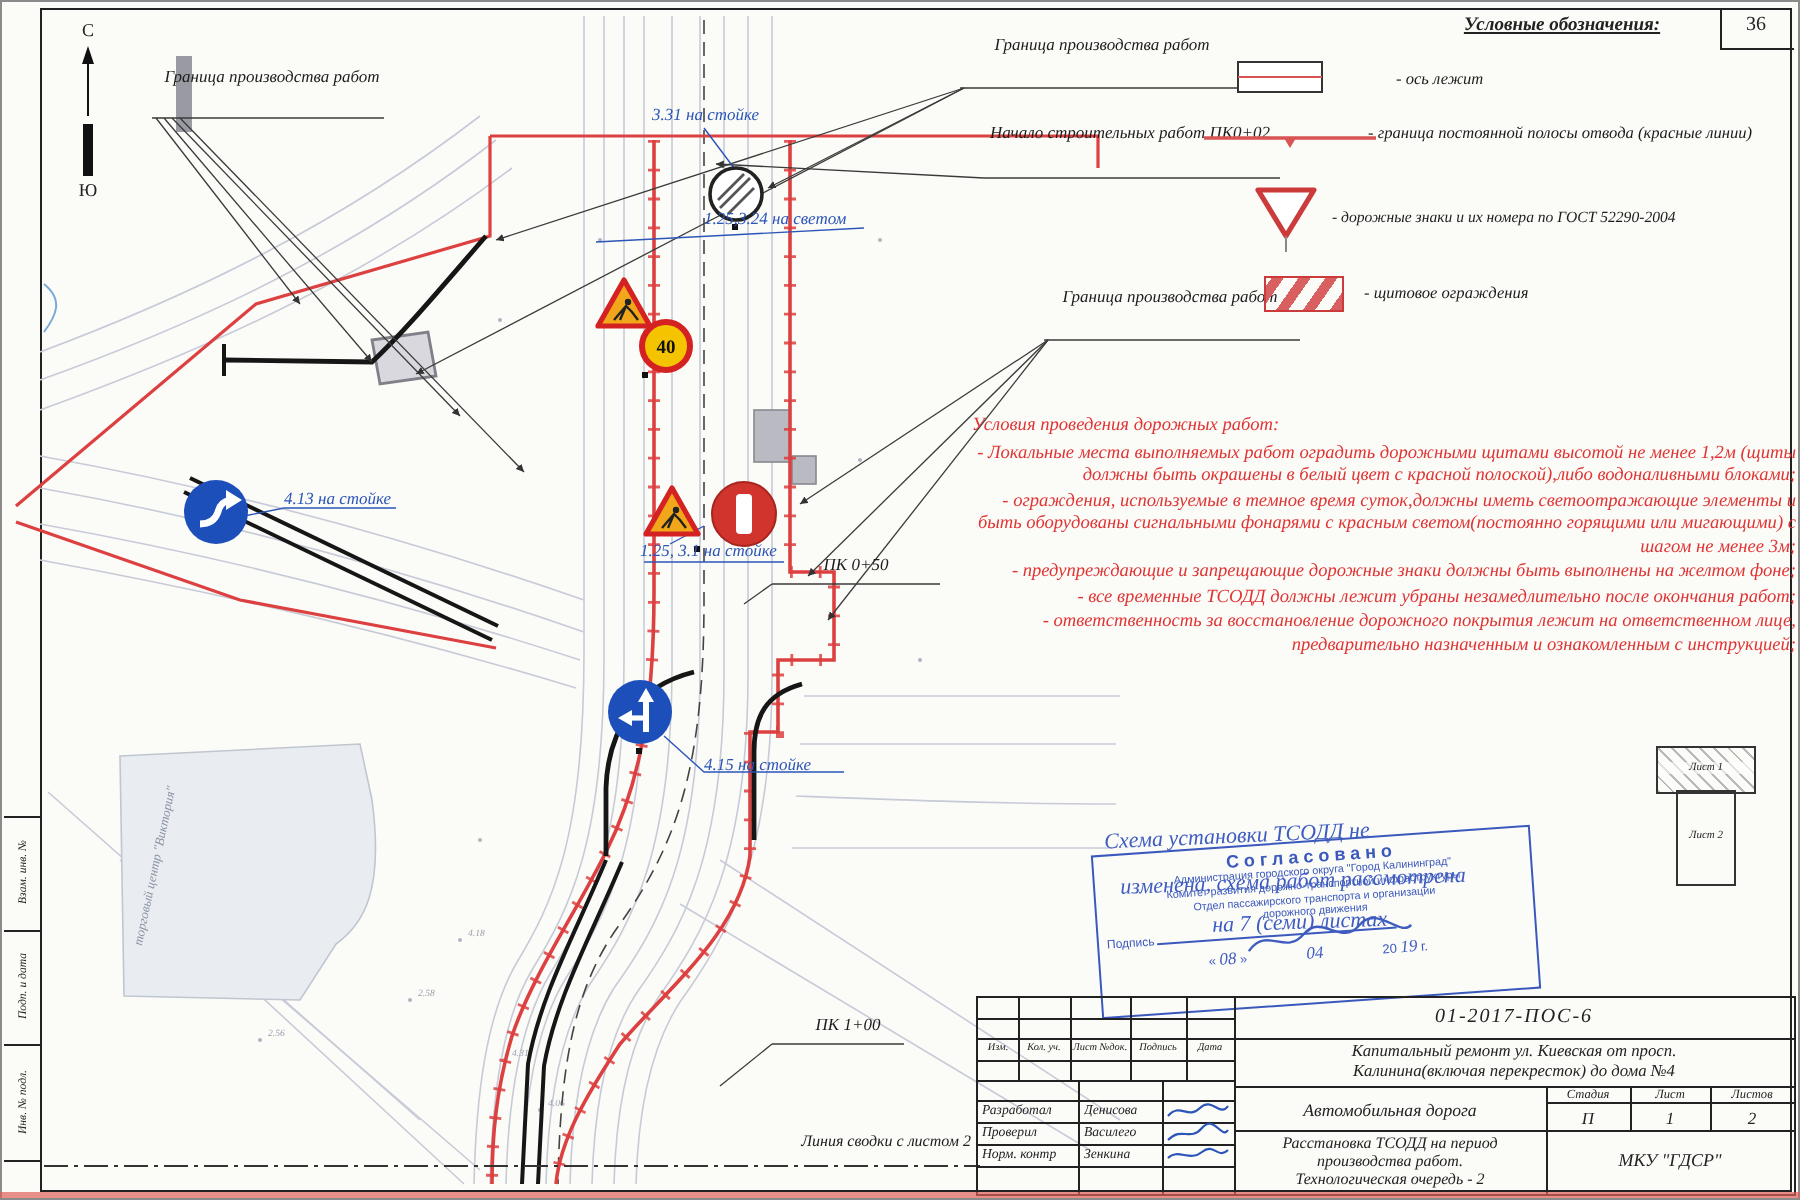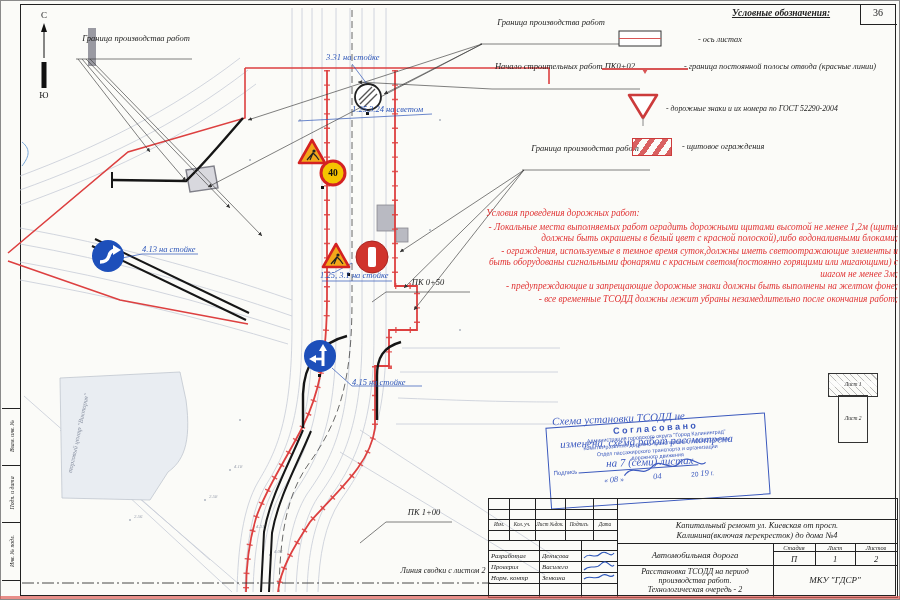--- a/index.html
+++ b/index.html
@@ -232,21 +232,21 @@
 <div class="abs bluelabel" style="left:142px;top:244px;">4.13 на стойке</div>
 <div class="abs bluelabel" style="left:352px;top:377px;">4.15 на стойке</div>
 
 <div class="abs" style="left:596px;top:4px;width:300px;height:170px;">
   <div class="abs ctr it" style="left:100px;top:4px;width:170px;font-size:9.5px;font-weight:bold;text-decoration:underline;">Условные обозначения:</div>
 
   <svg class="abs" width="44" height="18" style="left:22px;top:26px;">
     <rect x="1" y="1" width="42" height="15" fill="#fff" stroke="#333" stroke-width="1"></rect>
     <line x1="1" y1="8.5" x2="43" y2="8.5" stroke="#d85555" stroke-width="1"></line>
   </svg>
-  <div class="abs legend-label" style="left:102px;top:31px;width:190px;">-  ось листах</div>
+  <div class="abs legend-label" style="left:102px;top:31px;width:190px;">-  ось лежит</div>
 
   <svg class="abs" width="86" height="12" style="left:6px;top:60px;">
     <line x1="0" y1="5" x2="86" y2="5" stroke="#d85555" stroke-width="1.8"></line>
     <polygon points="40,5 46,5 43,10" fill="#d85555"></polygon>
   </svg>
   <div class="abs legend-label" style="left:88px;top:58px;width:208px;">- граница постоянной полосы отвода (красные линии)</div>
 
   <svg class="abs" width="34" height="36" style="left:30px;top:88px;">
     <polygon points="3,3 31,3 17,26" fill="#fff" stroke="#cc3b3b" stroke-width="2.6" stroke-linejoin="round"></polygon>
     <line x1="17" y1="26" x2="17" y2="34" stroke="#888" stroke-width="1"></line>
@@ -257,20 +257,21 @@
               background:repeating-linear-gradient(-55deg,#d96060 0 5px,transparent 5px 11px);"></div>
   <div class="abs legend-label" style="left:86px;top:138px;width:200px;">- щитовое ограждения</div>
 </div>
 
 <div class="abs cond" style="left:486px;top:208px;width:412px;">
   <div style="margin-bottom:2px;">Условия проведения дорожных работ:</div>
   <p>- Локальные места выполняемых работ оградить дорожными щитами высотой не менее 1,2м (щиты должны быть окрашены в белый цвет с красной полоской),либо водоналивными блоками;</p>
   <p>- ограждения, используемые в темное время суток,должны иметь светоотражающие элементы и быть оборудованы сигнальными фонарями с красным светом(постоянно горящими или мигающими) с шагом не менее 3м;</p>
   <p>- предупреждающие и запрещающие дорожные знаки должны быть выполнены на желтом фоне;</p>
   <p>- все временные ТСОДД должны лежит убраны незамедлительно после окончания работ;</p>
+  <p>- ответственность за восстановление дорожного покрытия лежит на ответственном лице, предварительно назначенным и ознакомленным с инструкцией;</p>
 </div>
 
 <div class="abs stamp" style="left:548px;top:420px;width:210px;height:76px;transform:rotate(-4deg);padding:2px 4px;text-align:center;">
   <div style="font-weight:bold;font-size:9px;letter-spacing:2.5px;">Согласовано</div>
   <div style="font-size:5.4px;line-height:1.25;">Администрация городского округа "Город Калининград"</div>
   <div style="font-size:5.4px;line-height:1.25;">Комитет развития дорожно-транспортной инфраструктуры</div>
   <div style="font-size:5.4px;line-height:1.25;">Отдел пассажирского транспорта и организации</div>
   <div style="font-size:5.4px;line-height:1.25;">дорожного движения</div>
   <div style="font-size:6px;text-align:left;margin-top:3px;">
     <span>Подпись</span>
@@ -349,20 +350,21 @@
     </svg>
 
   <div class="tb-line" style="left:128px;top:20px;width:280px;height:1px;"></div>
   <div class="tb-line" style="left:128px;top:44px;width:280px;height:1px;"></div>
   <div class="tb-line" style="left:128px;top:66px;width:280px;height:1px;"></div>
   <div class="tb-line" style="left:284px;top:44px;width:1px;height:54px;"></div>
   <div class="tb-line" style="left:326px;top:44px;width:1px;height:22px;"></div>
   <div class="tb-line" style="left:366px;top:44px;width:1px;height:22px;"></div>
   <div class="tb-line" style="left:284px;top:52px;width:124px;height:1px;"></div>
 
+  <div class="tb-cell ctr" style="left:128px;top:4px;width:280px;font-size:10px;letter-spacing:1px;">01-2017-ПОС-6</div>
   <div class="tb-cell ctr" style="left:132px;top:22px;width:272px;font-size:8.4px;">Капитальный ремонт ул. Киевская от просп.</div>
   <div class="tb-cell ctr" style="left:132px;top:32px;width:272px;font-size:8.4px;">Калинина(включая перекресток) до дома №4</div>
   <div class="tb-cell ctr" style="left:128px;top:51px;width:156px;font-size:8.8px;">Автомобильная дорога</div>
   <div class="tb-cell ctr" style="left:128px;top:68px;width:156px;font-size:8px;">Расстановка ТСОДД на период</div>
   <div class="tb-cell ctr" style="left:128px;top:77px;width:156px;font-size:8px;">производства работ.</div>
   <div class="tb-cell ctr" style="left:128px;top:86px;width:156px;font-size:8px;">Технологическая очередь - 2</div>
   <div class="tb-cell ctr" style="left:284px;top:45px;width:42px;font-size:6.3px;">Стадия</div>
   <div class="tb-cell ctr" style="left:326px;top:45px;width:40px;font-size:6.3px;">Лист</div>
   <div class="tb-cell ctr" style="left:366px;top:45px;width:42px;font-size:6.3px;">Листов</div>
   <div class="tb-cell ctr" style="left:284px;top:55px;width:42px;font-size:8.5px;">П</div>

